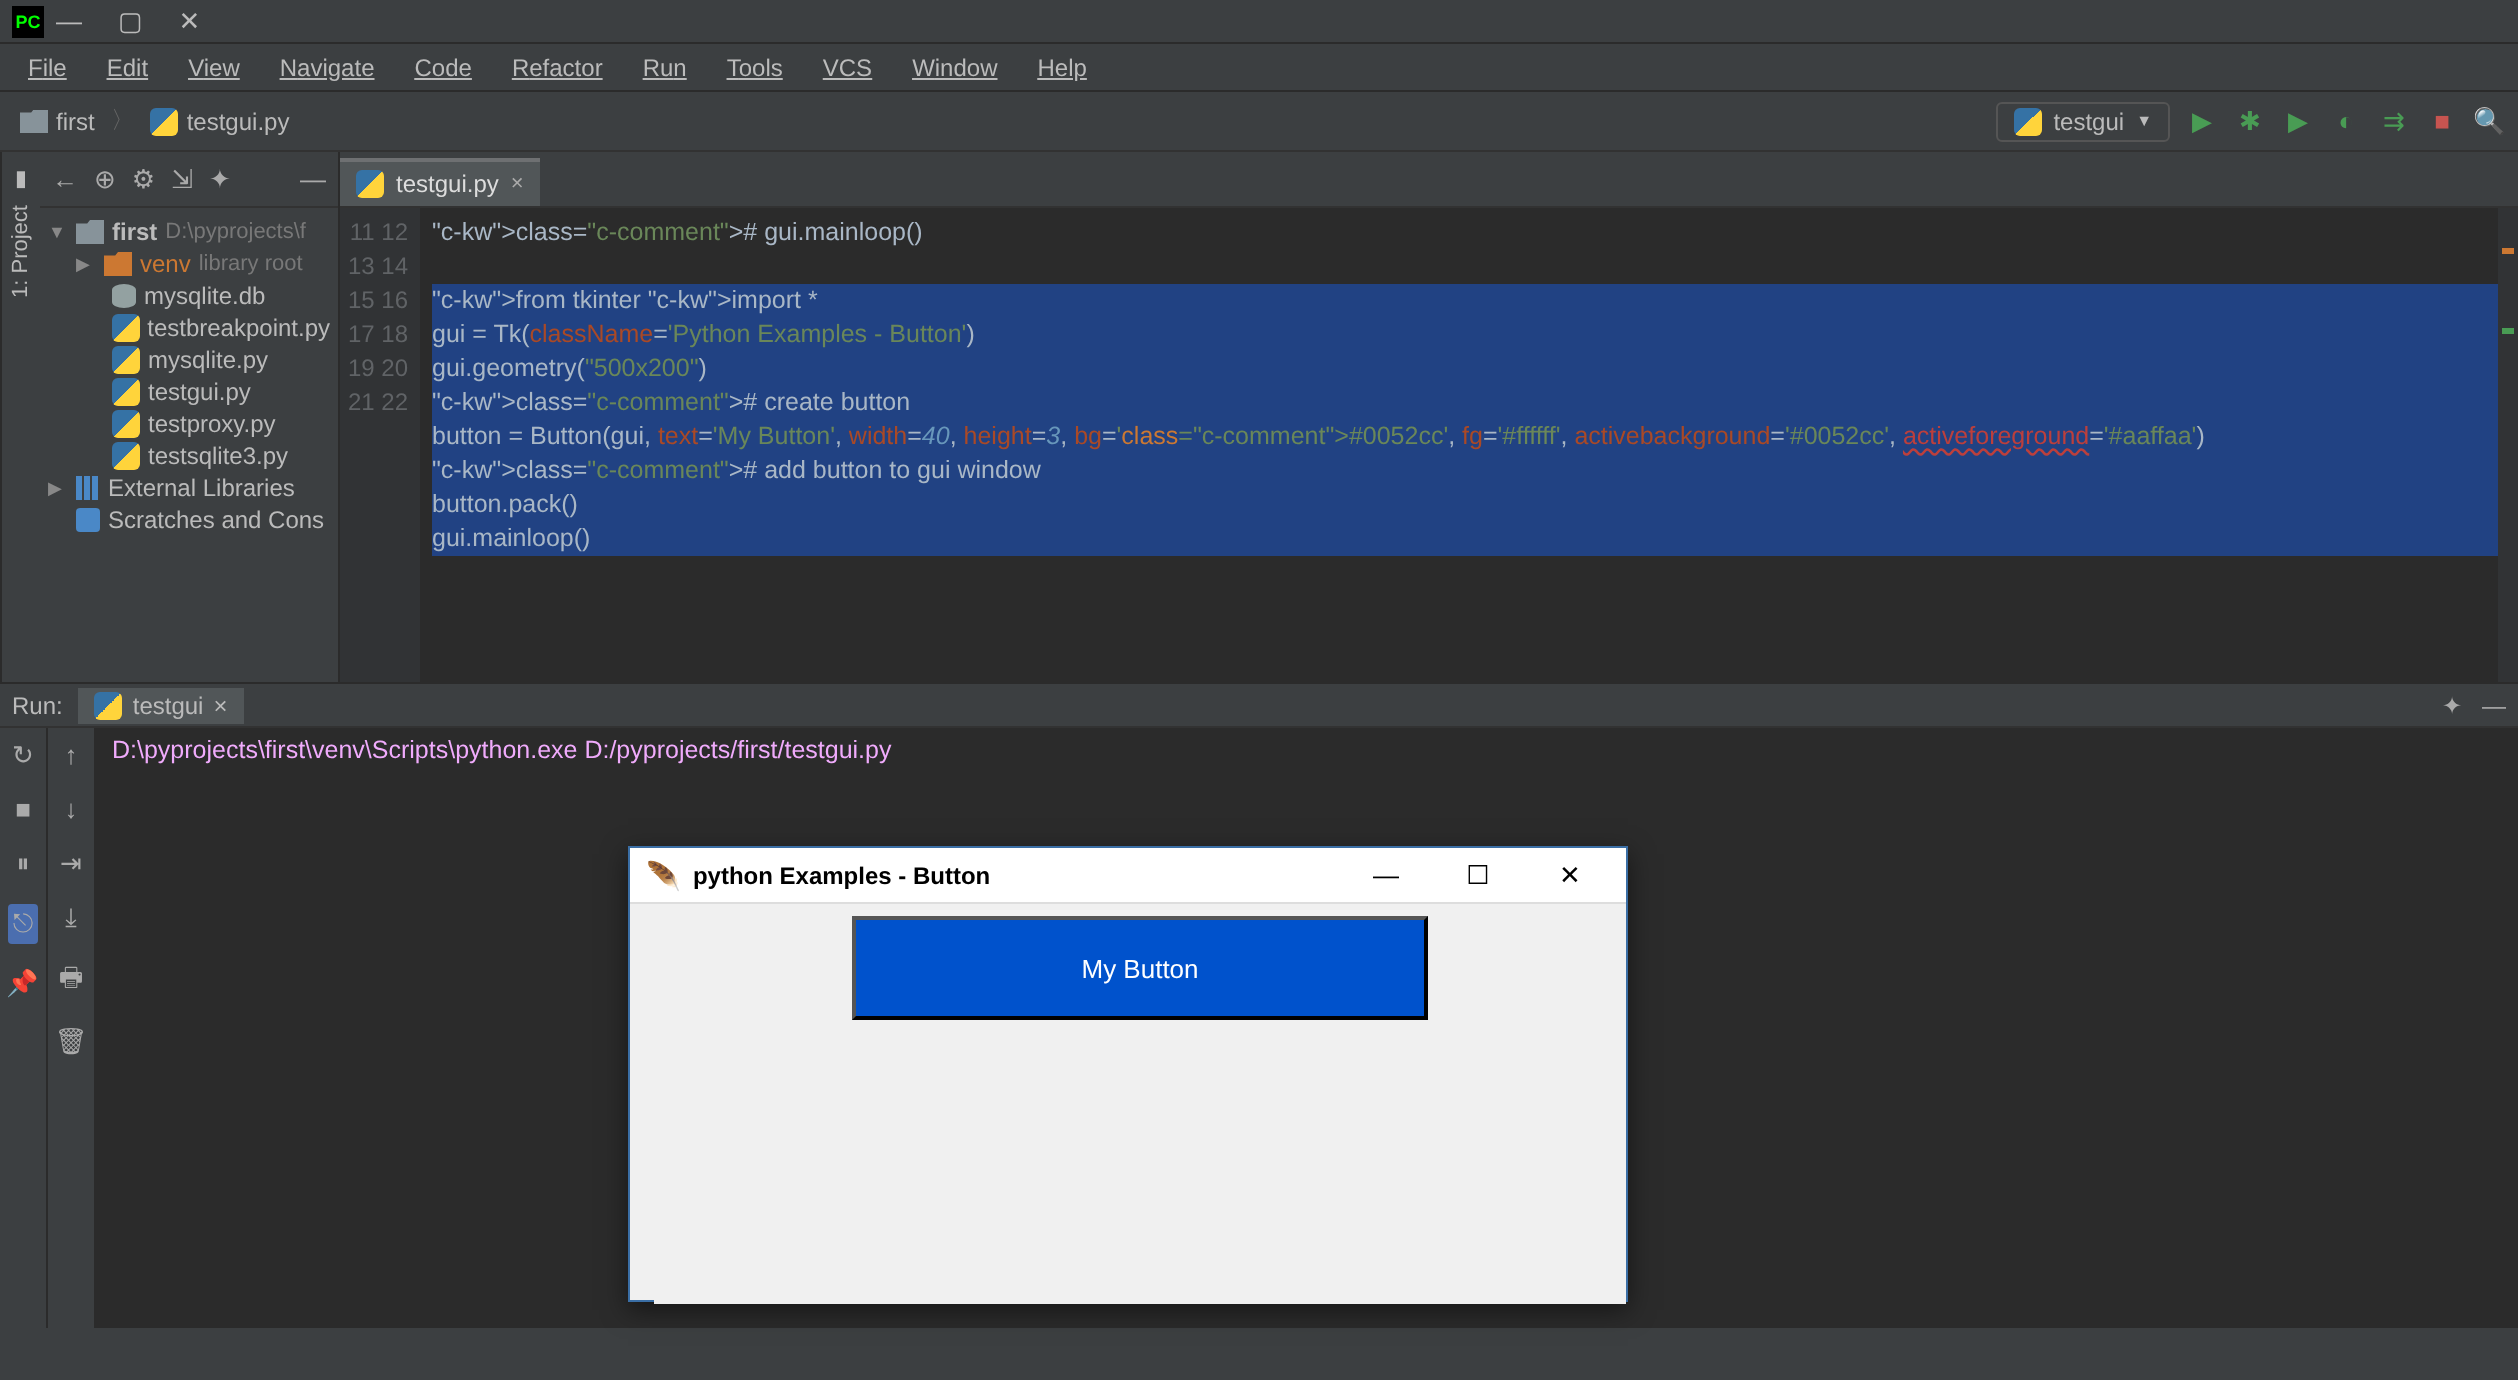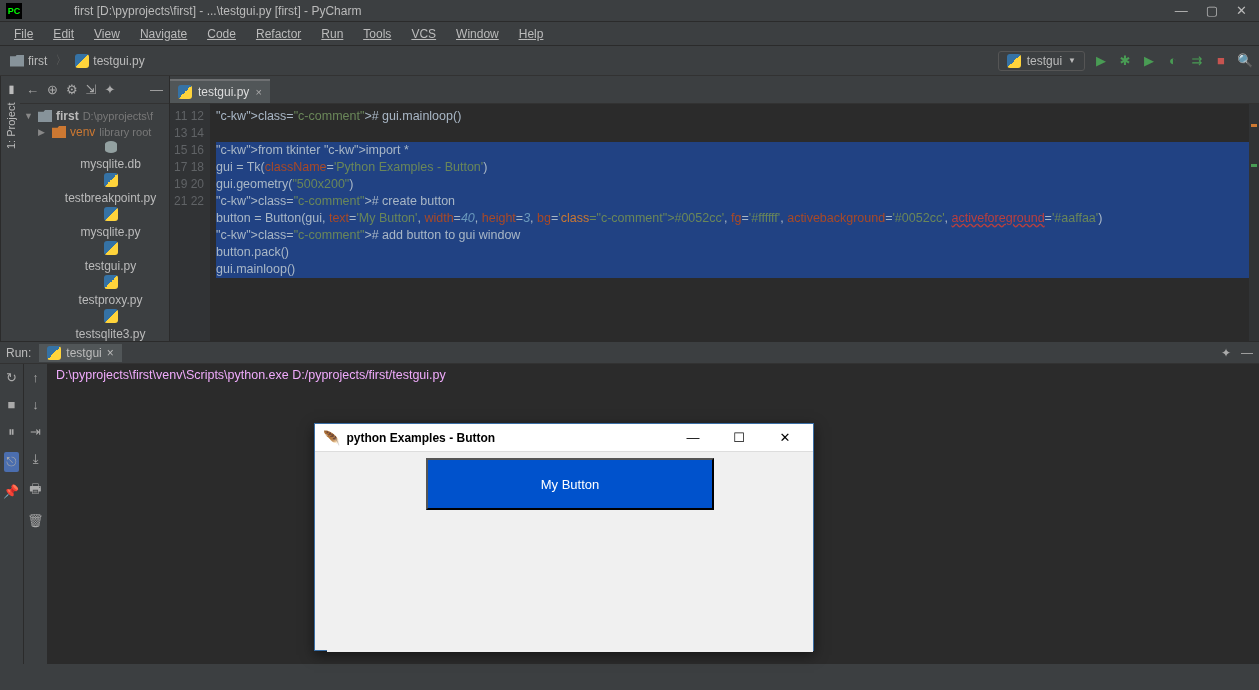--- a/index.html
+++ b/index.html
@@ -1,19 +1,19 @@
 <!DOCTYPE html>
 <html><head>
 <meta charset="utf-8">
 <style>
   * { box-sizing: border-box; margin: 0; padding: 0; font-family: "Segoe UI", Tahoma, sans-serif; }
   body { width: 1259px; height: 690px; background: #3c3f41; color: #bbb; font-size: 12px; overflow: hidden; position: relative; }
   
   
-  .titlebar { height: 22px; background: #3c3f41; display: flex; align-items: center; padding: 0 6px; color:#bbb; border-bottom:1px solid #2b2b2b;gap:46px;}
+  .titlebar { height: 22px; background: #3c3f41; display: flex; align-items: center; padding: 0 6px; color:#bbb; border-bottom:1px solid #2b2b2b;}
   .titlebar .appicon { width: 16px; height: 16px; background: #000; color:#0f0; font-size:9px; font-weight:bold; display:flex;align-items:center;justify-content:center; margin-right:6px;}
   .titlebar .title { flex:1; font-size: 12px; color:#bbb; }
   .winbtns { display:flex; gap:18px; color:#bbb; padding-right:6px;}
   .winbtns span { cursor:default; font-size:13px;}
   
   
   .menubar { height: 24px; background:#3c3f41; display:flex; align-items:center; padding:0 6px; gap:4px; border-bottom:1px solid #2b2b2b;text-decoration:underline;}
   .menubar span { padding:2px 8px; cursor:default; color:#bbb;}
   .menubar span u { text-decoration: underline; }
   
@@ -38,21 +38,21 @@
   .project-tree { width: 150px; background:#3c3f41; border-right:1px solid #2b2b2b; overflow:hidden;}
   .tree-toolbar { height:28px; display:flex; align-items:center; justify-content:flex-start; gap:8px; padding:0 6px; border-bottom:1px solid #323232;}
   .tree-toolbar span { color:#aaa; font-size:13px;}
   .tree { padding:4px 0; font-size:12px;}
   .tree-row { display:flex; align-items:center; gap:4px; padding:1px 4px; white-space:nowrap; overflow:hidden;}
   .tree-row .arrow { width:10px; color:#888; font-size:9px;}
   .tree-row .lbl { color:#bbb;}
   .tree-row .path { color:#787878; font-size:11px;}
   .tree-row.orange .lbl { color:#cc7832;text-align:center;}
   .indent1 { padding-left: 18px;}
-  .indent2 { padding-left: 36px; flex-direction: column;}
+  .indent2 { padding-left: 36px;}
   .lib-icon { width:12px;height:12px; display:flex;gap:1px;} .lib-icon i{width:3px;background:#4a88c7;}
   .db-icon { width:12px;height:12px;border-radius:50% / 25%; background:#93a1a1; position:relative;}
   .scratch-icon{ width:12px;height:12px;background:#4a88c7;border-radius:2px;}
   
   
   .editor-area { flex:1; display:flex; flex-direction:column; background:#2b2b2b;}
   .file-tabs { height:28px; background:#3c3f41; display:flex; align-items:flex-end; border-bottom:1px solid #323232;}
   .file-tab { background:#515658; padding:4px 8px; display:flex;align-items:center;gap:6px; border-top:2px solid #6e7072; font-size:12px; color:#ddd;}
   .file-tab .close { color:#aaa; font-size:11px;}
   .code-wrap { flex:1; display:flex; position:relative;}
@@ -82,21 +82,20 @@
   .tk-title .ttxt { flex:1; font-size:12px; color:#000;font-weight:bold;}
   .tk-title .tbtn { width:40px; text-align:center; font-size:13px; color:#000;}
   .tk-body { height:200px; display:flex; justify-content:center; align-items:flex-start; padding-top:6px; background:#f0f0f0;margin-left:12px;}
   .tk-button { width:288px; height:52px; background:#0052cc; color:#fff; border:2px solid #000; border-left-color:#555; border-top-color:#555; display:flex;align-items:center;justify-content:center; font-size:13px;}
 </style>
 </head>
 <body>
 
 <div class="titlebar">
   <div class="appicon">PC</div>
-  <div class="title">first [D:\pyprojects\first] - ...\testgui.py [first] - PyCharm</div>
   <div class="winbtns">
     <span>—</span>
     <span>▢</span>
     <span>✕</span>
   </div>
 </div>
 
 <div class="menubar">
   <span><u>F</u>ile</span>
   <span><u>E</u>dit</span>

